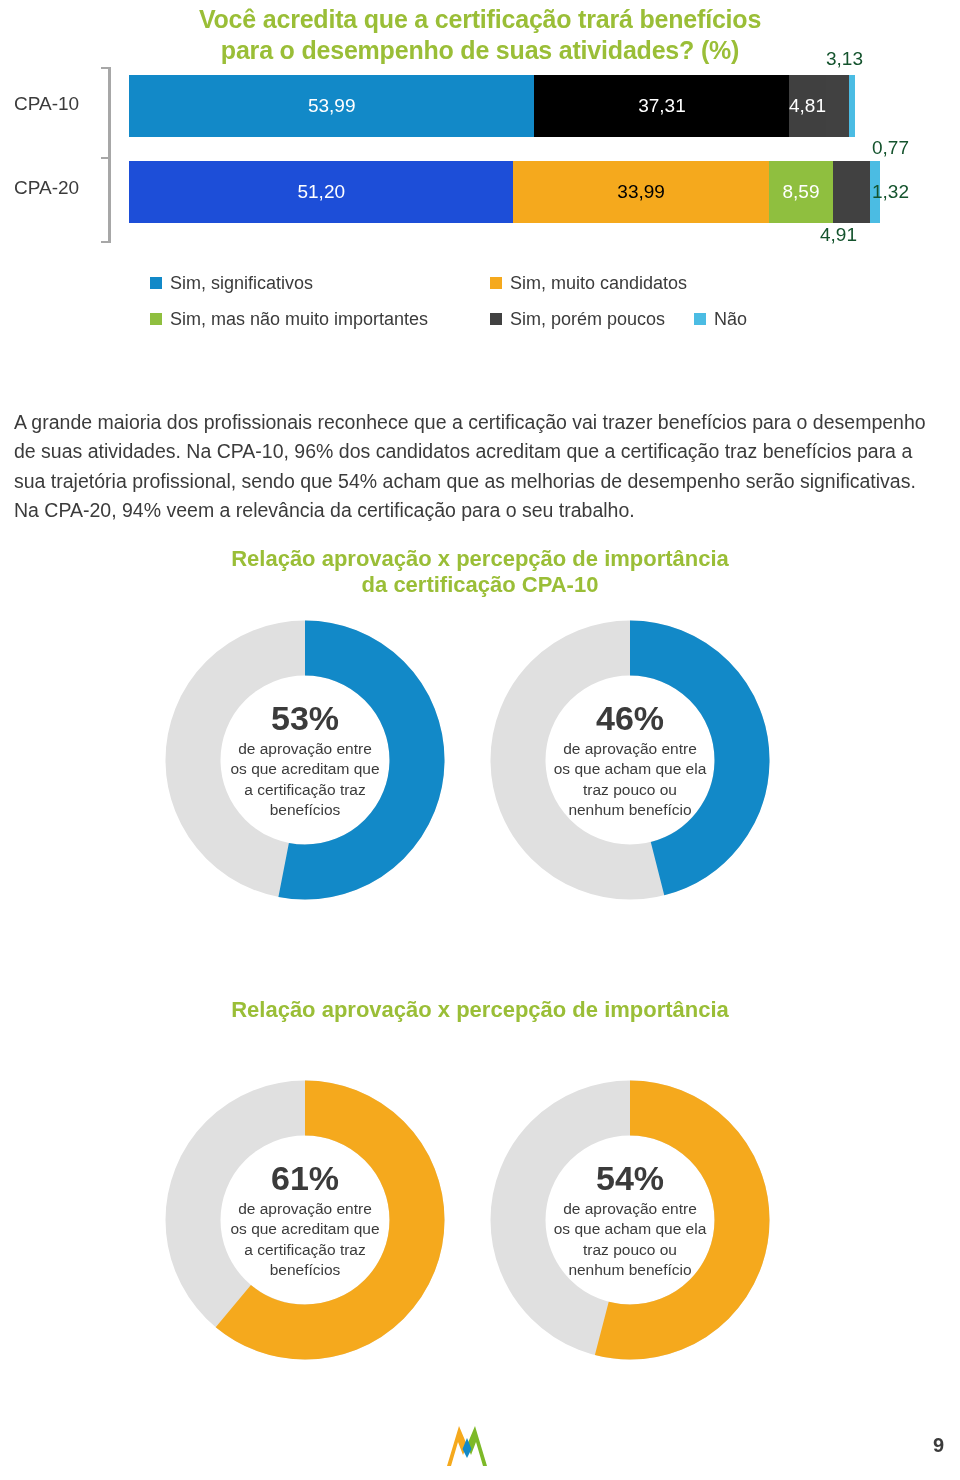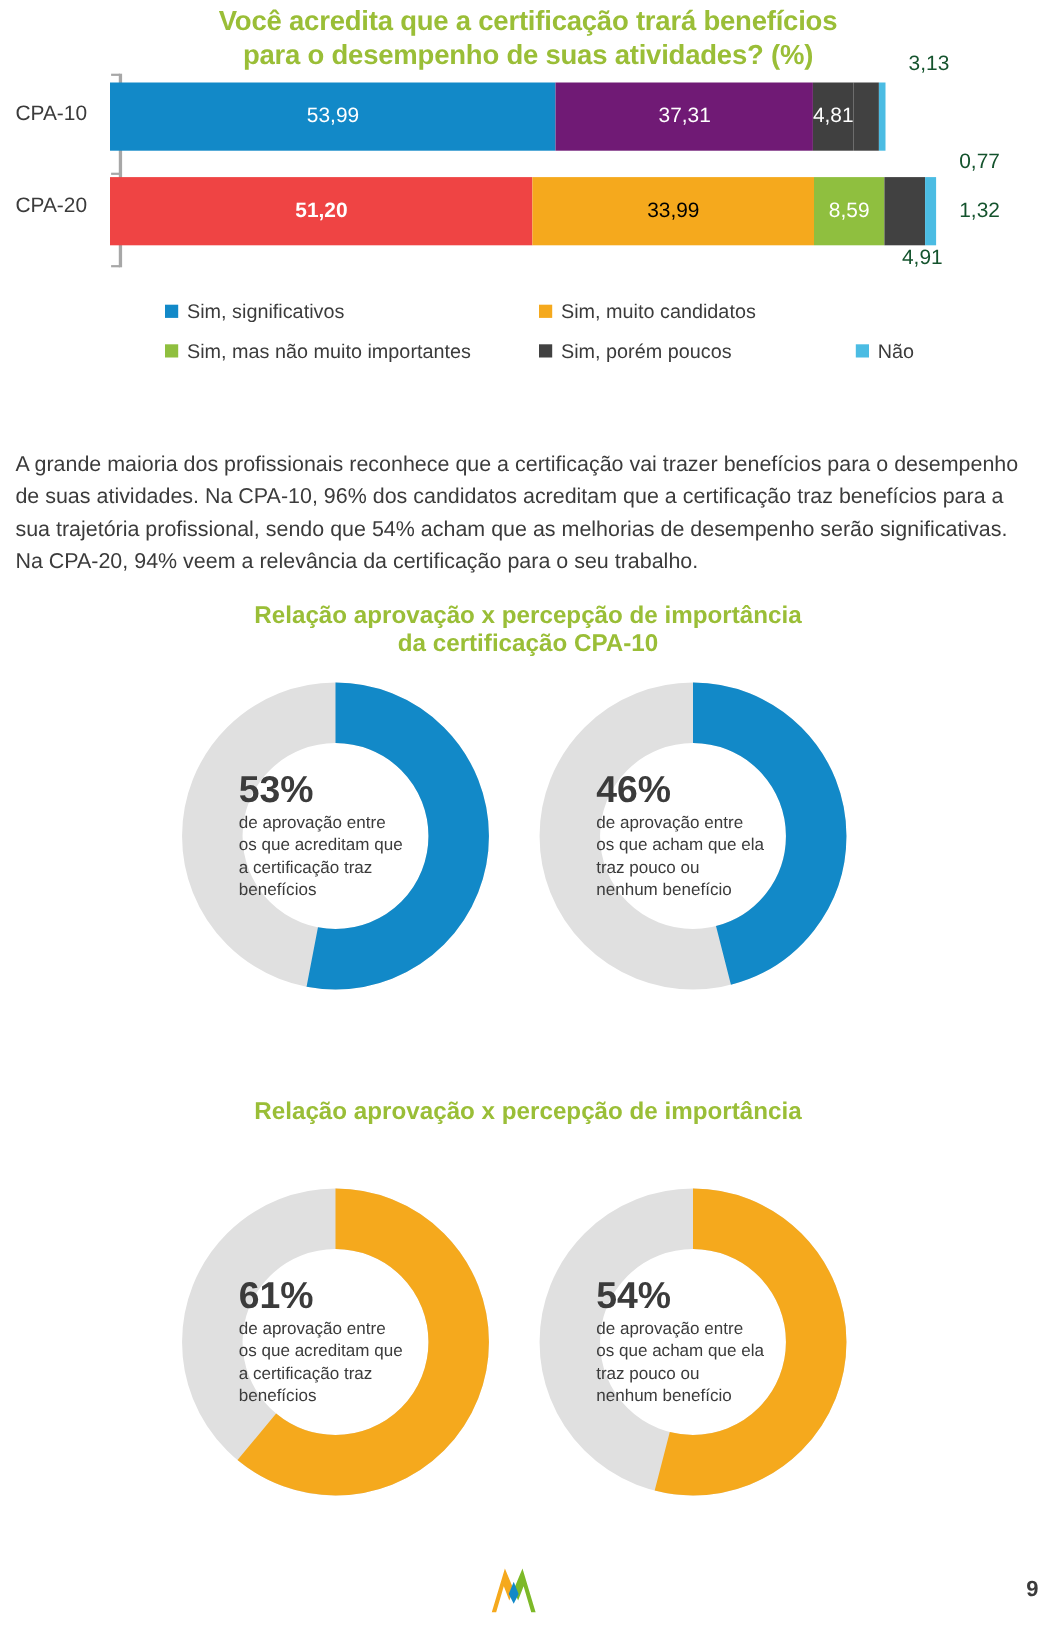--- a/index.html
+++ b/index.html
@@ -64,21 +64,21 @@
     width: 90px;
     text-align: left;
     font-size: 19px;
     color: #3b3b3b;
   }
   .cat-label.c1 { top: 33px; }
   .cat-label.c2 { top: 117px; }
 
   .bar-row {
     position: absolute;
-    left: 100px;
+    left: 129px;
     height: 62px;
     display: flex;
     border-radius: 11px;
   }
   .bar-row.r1 { top: 15px; }
   .bar-row.r2 { top: 101px; }
   .seg {
     height: 100%;
     display: flex;
     align-items: center;
@@ -164,21 +164,21 @@
     top: 0; left: 0;
     width: 290px;
     height: 290px;
   }
   .donut-center {
     position: absolute;
     top: 50%;
     left: 50%;
     transform: translate(-50%, -50%);
     width: 176px;
-    text-align: left;
+    text-align: center;
     pointer-events: none;
   }
   .donut-pct {
     display: block;
     font-size: 34px;
     font-weight: bold;
     color: #3b3b3b;
     line-height: 1.08;
     margin-bottom: 2px;
   }
@@ -218,28 +218,28 @@
   <div class="axis-line"></div>
   <div class="axis-cap t"></div>
   <div class="axis-cap m"></div>
   <div class="axis-cap b"></div>
 
   <div class="cat-label c1">CPA-10</div>
   <div class="cat-label c2">CPA-20</div>
 
   <div class="bar-row r1" id="row-cpa10" style="width: 751px;">
       <div class="seg" style="background: rgb(18, 137, 200); width: 405.465px;">53,99</div>
-      <div class="seg" style="background: #701a75; width: 234px;">37,31</div>
+      <div class="seg" style="background: #000000; width: 255px;">37,31</div>
       <div class="seg" style="background: #404040; width: 36.1231px;">4,81</div>
       <div class="seg" style="background: rgb(65, 65, 65); width: 23.5063px;"></div>
       <div class="seg" style="background: rgb(75, 188, 227); width: 5.7827px;"></div>
     </div>
 
   <div class="bar-row r2" id="row-cpa20" style="width: 751px;">
-      <div class="seg" style="background: #ef4444; width: 384.512px; font-weight: bold;">51,20</div>
+      <div class="seg" style="background: #1d4ed8; width: 384.512px;">51,20</div>
       <div class="seg dark-text" style="background: rgb(245, 169, 29); width: 255.265px;">33,99</div>
       <div class="seg" style="background: rgb(143, 191, 63); width: 64.5109px;">8,59</div>
       <div class="seg" style="background: rgb(65, 65, 65); width: 36.8741px;"></div>
       <div class="seg" style="background: rgb(75, 188, 227); width: 9.9132px;"></div>
     </div>
 
   <div class="outside-label" style="left:826px; top:-12px;">3,13</div>
   <div class="outside-label" style="left:872px; top:35px;margin-top:42px;">0,77</div>
   <div class="outside-label" style="left:820px; top:164px;">4,91</div>
   <div class="outside-label" style="left:872px; top:121px;">1,32</div>
@@ -254,21 +254,21 @@
     <div class="legend-item">
       <span class="swatch" style="background:#F5A91D"></span>
       <span>Sim, muito candidatos</span>
     </div>
   </div>
   <div class="legend-row">
     <div class="legend-item" style="width:340px;">
       <span class="swatch" style="background:#8FBF3F"></span>
       <span>Sim, mas não muito importantes</span>
     </div>
-    <div class="legend-item" style="width:288px;">
+    <div class="legend-item" style="width:204px;">
       <span class="swatch" style="background:#414141"></span>
       <span>Sim, porém poucos</span>
     </div>
     <div class="legend-item">
       <span class="swatch" style="background:#4BBCE3"></span>
       <span>Não</span>
     </div>
   </div>
 </div>
 

